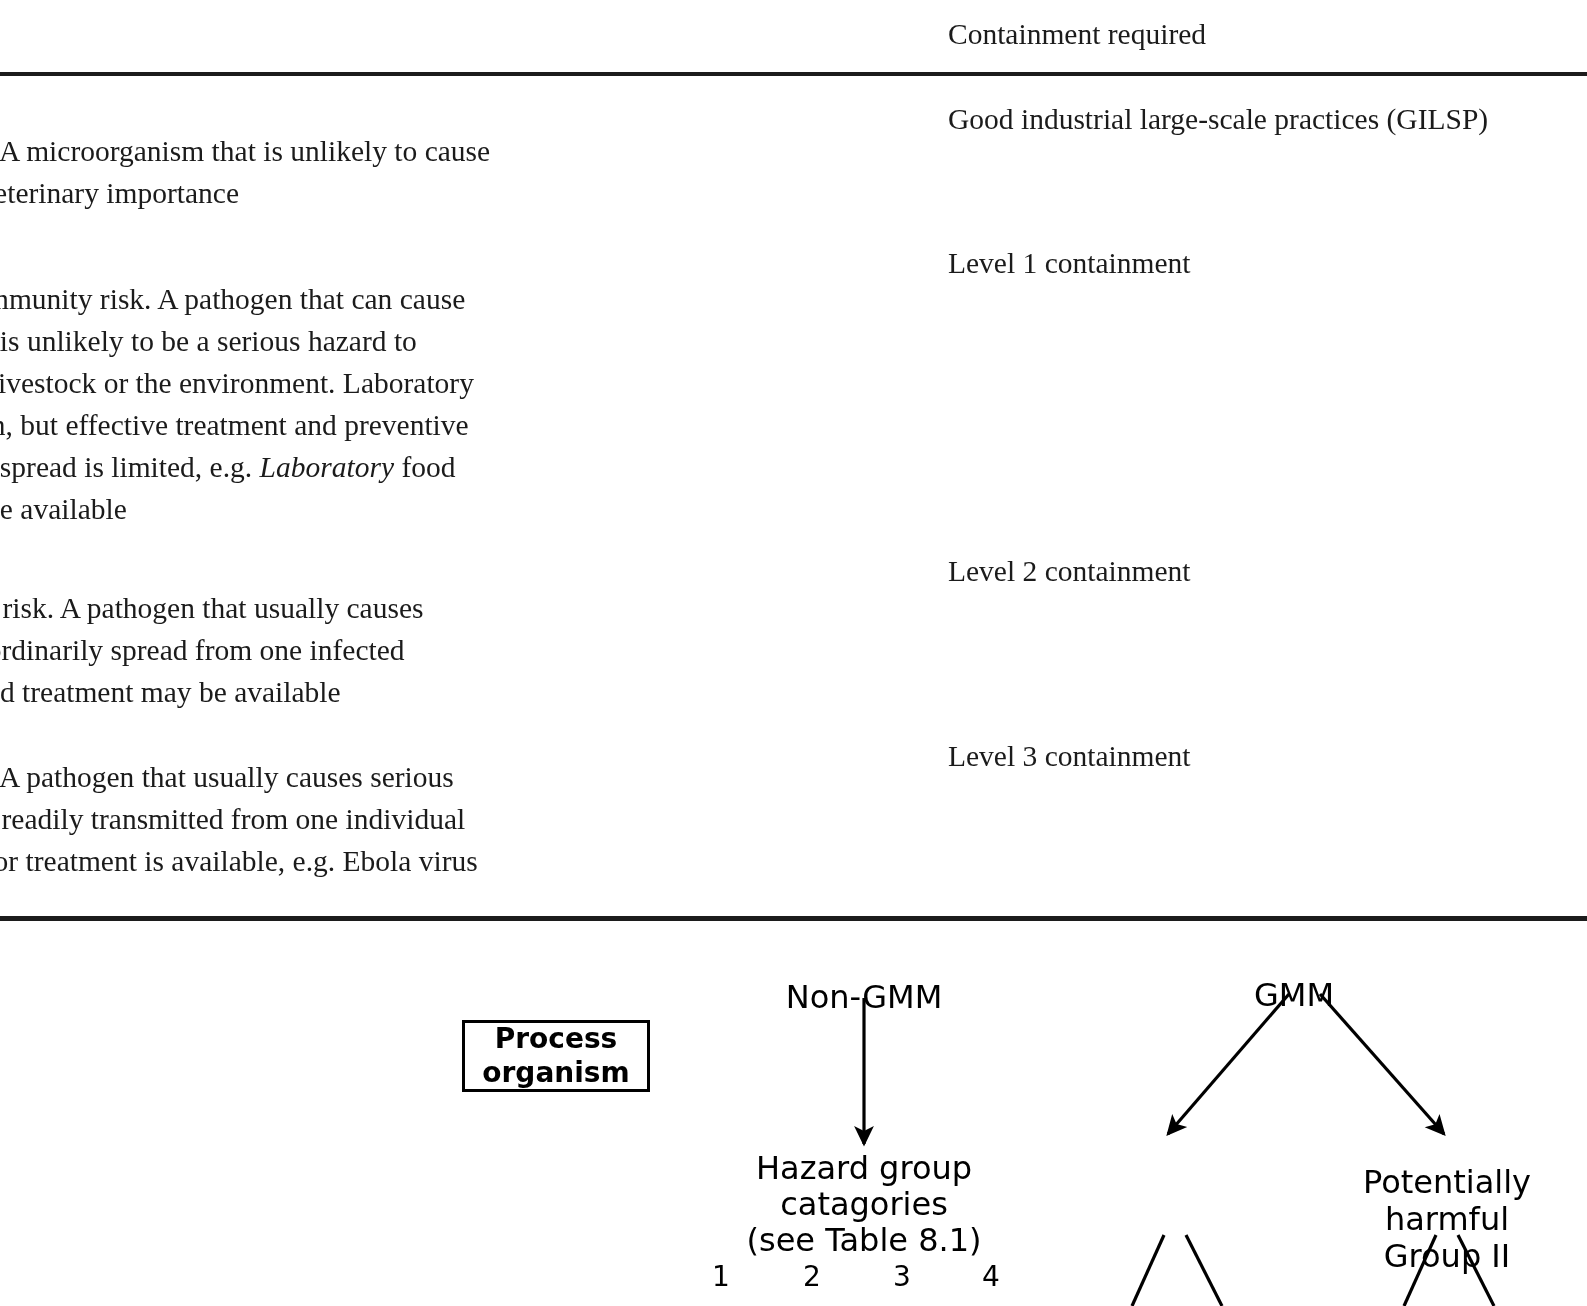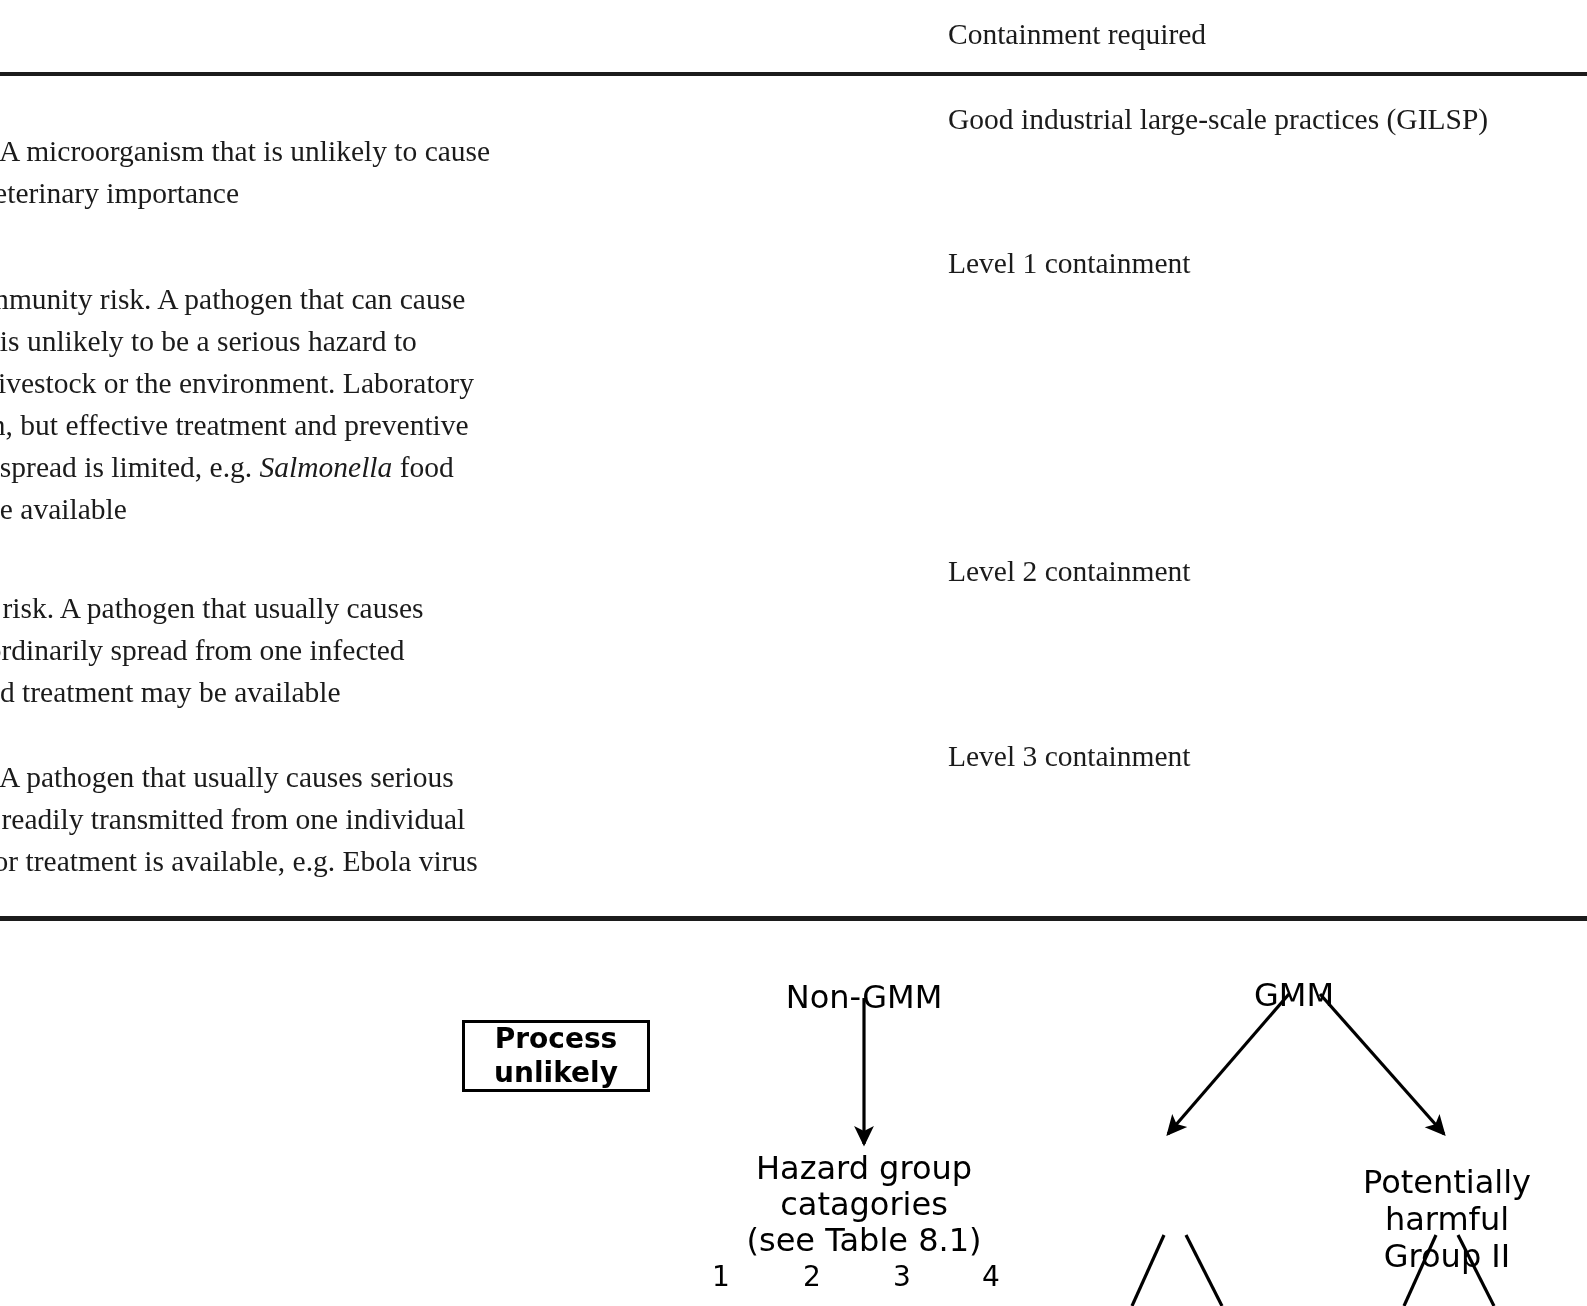--- a/index.html
+++ b/index.html
@@ -137,21 +137,21 @@
   <div class="cont-header">Containment required</div>
 
   <div class="desc-col">
     <div class="desc-block" style="top:130px;">and community risk. A microorganism that is unlikely to cause
 r animal disease of veterinary importance</div>
 
     <div class="desc-block" style="top:278px;"><span>dual risk, limited community risk. A pathogen that can cause
 r animal disease, but is unlikely to be a serious hazard to
 ers, the community, livestock or the environment. Laboratory
 ause serious infection, but effective treatment and preventive
-ilable and the risk of spread is limited, e.g. </span><i>Salmonella</i><span> food
+ilable and the risk of spread is limited, e.g. </span><i>Laboratory</i><span> food
 nes and antibiotics are available</span></div>
 
     <div class="desc-block" style="top:587px;">risk, low community risk. A pathogen that usually causes
 isease, but does not ordinarily spread from one infected
 other. Prophylaxis and treatment may be available</div>
 
     <div class="desc-block" style="top:756px;">and community risk. A pathogen that usually causes serious
 l disease and may be readily transmitted from one individual
 ffective prophylaxis or treatment is available, e.g. Ebola virus</div>
   </div>
@@ -184,21 +184,21 @@
 
     <line x1="1164" y1="313" x2="1132" y2="384" stroke="#000" stroke-width="3.2"></line>
     <line x1="1186" y1="313" x2="1222" y2="384" stroke="#000" stroke-width="3.2"></line>
 
     <line x1="1436" y1="313" x2="1404" y2="384" stroke="#000" stroke-width="3.2"></line>
     <line x1="1458" y1="313" x2="1494" y2="384" stroke="#000" stroke-width="3.2"></line>
   </svg>
 
   <div class="flow-box" style="left:462px; top:98px; width:188px; height:72px;">
     <span class="flow-box-text">Process
-unlikely</span>
+organism</span>
   </div>
 
   <div class="flow-label" style="left:714px; top:58px; width:300px;">Non-GMM</div>
 
   <div class="flow-label" style="left:714px; top:228px; width:300px; line-height:36px;">Hazard group
 catagories
 (see Table 8.1)</div>
 
   <div class="num-row" style="left:712px; top:338px;">1</div>
   <div class="num-row" style="left:803px; top:338px;">2</div>

